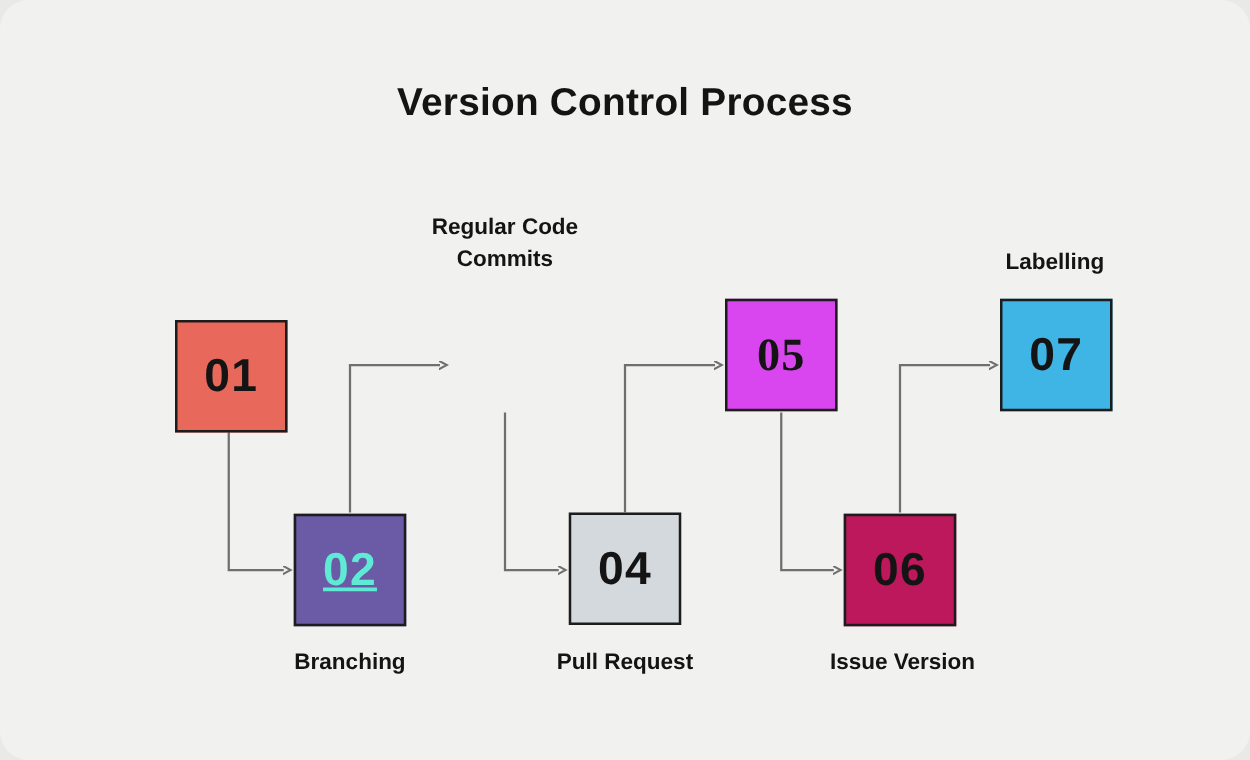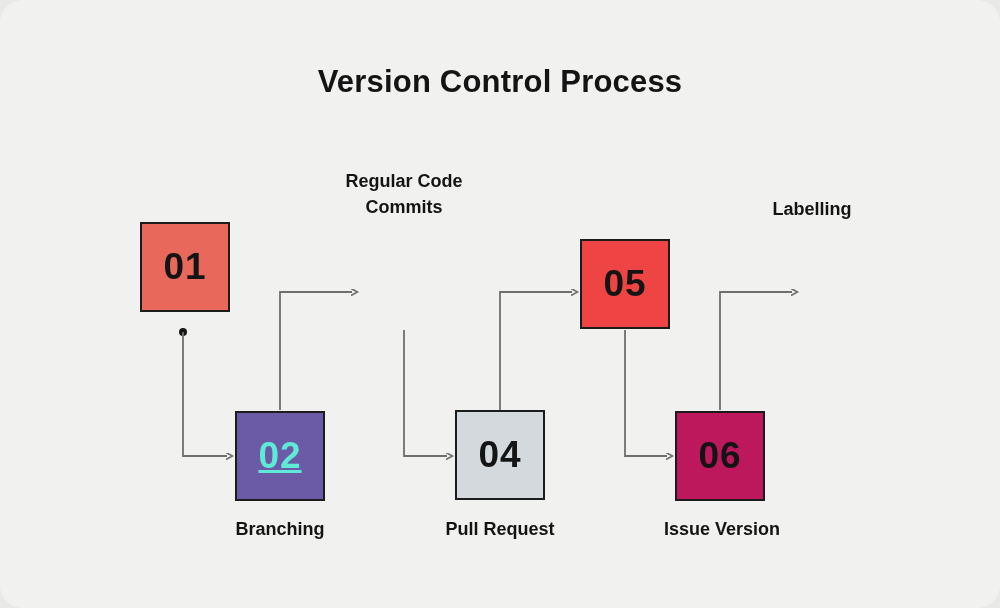--- a/index.html
+++ b/index.html
@@ -50,39 +50,39 @@
     justify-content: center;
     font-size: 37px;
     font-weight: 700;
     color: #141414;
     letter-spacing: 1px;
   }
   
   .pos-label-1 { left: 84px;  top: 168px; }
   .pos-label-3 { left: 304px; top: 168px; }
   .pos-label-5 { left: 525px; top: 196px; }
-  .pos-label-7 { left: 712px; top: 196px; text-align: center; }
+  .pos-label-7 { left: 744px; top: 196px; text-align: center; }
   .pos-label-2 { left: 180px; top: 516px; }
   .pos-label-4 { left: 400px; top: 516px; }
   .pos-label-6 { left: 622px; top: 516px; }
 
-  .pos-box-1 { left: 140px; top: 222px; text-align: right; }
+  .pos-box-1 { left: 140px; top: 256px; text-align: right; }
   .pos-box-3 { left: 360px; top: 239px; }
   .pos-box-5 { left: 580px; top: 239px; }
   .pos-box-7 { left: 800px; top: 239px; }
   .pos-box-2 { left: 235px; top: 411px; }
   .pos-box-4 { left: 455px; top: 410px; }
   .pos-box-6 { left: 675px; top: 411px; }
 
   
   .c1 { background: #e8695b; }
   .c2 { background: #6b5aa5; color: #5eead4; text-decoration: underline; }
   .c3 { background: #f9d23c; }
   .c4 { background: #d3d9dd; }
-  .c5 { background: #ef4444; }
+  .c5 { background: #d946ef; font-family: Liberation Serif, serif; }
   .c6 { background: #be185d; }
   .c7 { background: #3eb5e5; }
 
   .connectors {
     position: absolute;
     left: 0; top: 0;
     width: 1000px;
     height: 608px;
     pointer-events: none;
   }
@@ -135,14 +135,17 @@
   </div>
   <div class="step-box c4 pos-box-4">
     <span>04</span>
   </div>
   <div class="step-box c5 pos-box-5">
     <span>05</span>
   </div>
   <div class="step-box c6 pos-box-6">
     <span>06</span>
   </div>
+  <div class="step-box c7 pos-box-7">
+    <span>07</span>
+  </div>
 
 </div>
 
 </body></html>

